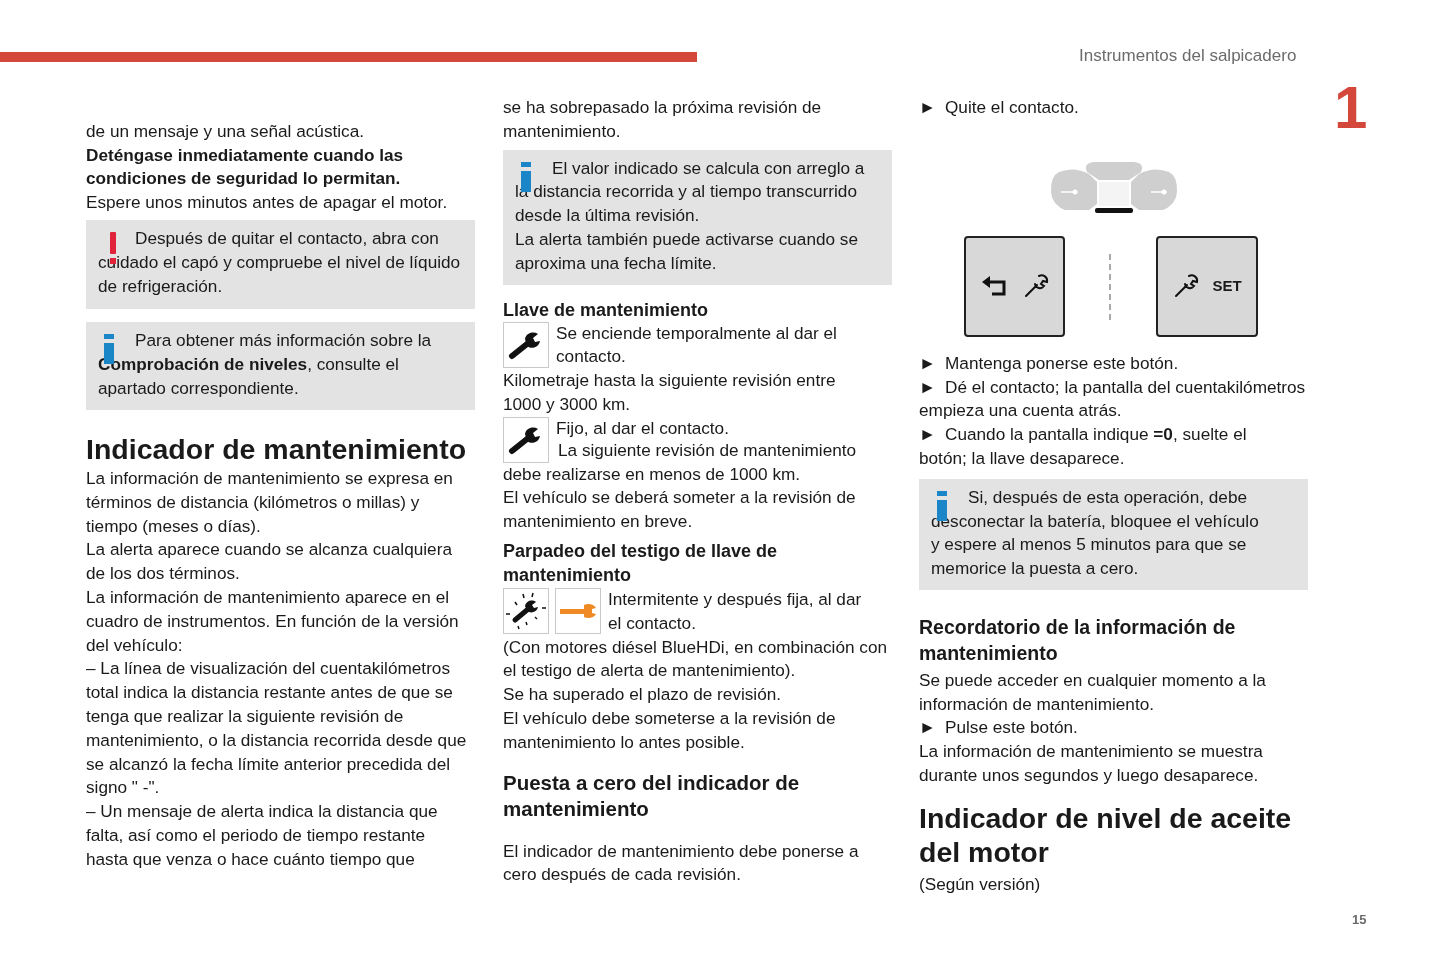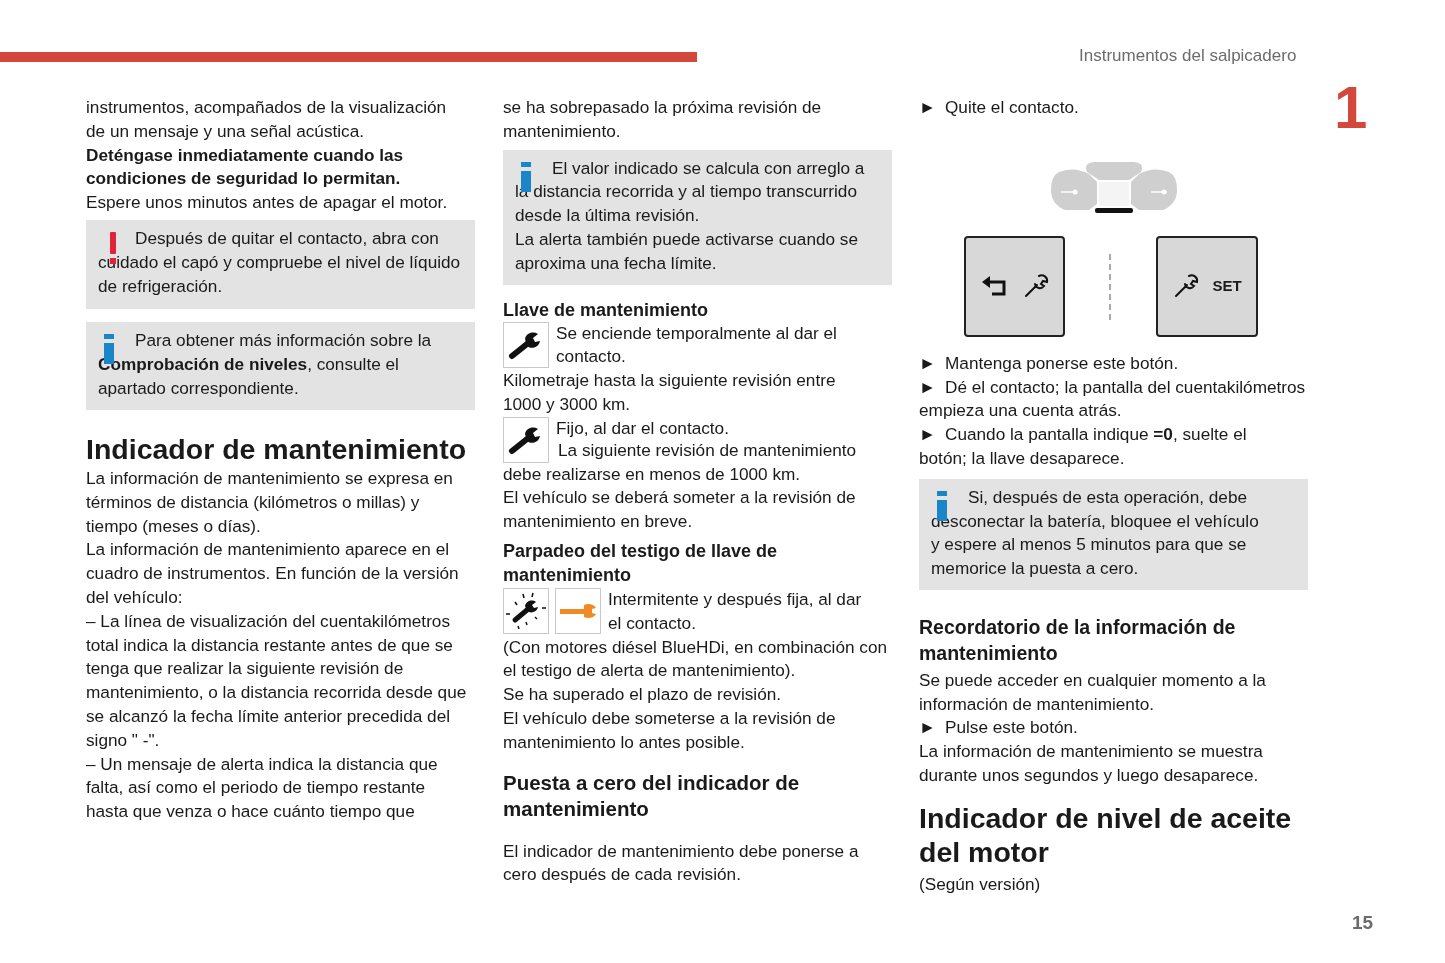--- a/index.html
+++ b/index.html
@@ -1,21 +1,21 @@
 <!DOCTYPE html>
 <html><head>
 <meta charset="utf-8">
 <style>
   html, body { margin: 0; padding: 0; background: #ffffff; }
   body { width: 1445px; height: 963px; position: relative; overflow: hidden;
          font-family: "Liberation Sans", sans-serif; color: #1a1a1a; }
   .topbar { position: absolute; left: 0; top: 52px; width: 697px; height: 10px; background: #d4473b; }
   .running-head { position: absolute; left: 1079px; top: 46px; font-size: 17px; color: #6b6b6b; }
   .chapter-num { position: absolute; left: 1334px; top: 78px; font-size: 60px; font-weight: bold; color: #d4473b; line-height: 1; }
-  .page-num { position: absolute; left: 1352px; top: 912px; font-size: 19px; font-weight: bold; color: #6b6b6b; }
+  .page-num { position: absolute; left: 1352px; top: 912px; font-size: 13px; font-weight: bold; color: #6b6b6b; }
 
   .col { position: absolute; top: 96px; width: 389px; font-size: 17.2px; line-height: 23.8px; }
   .col1 { left: 86px; }
   .col2 { left: 503px; }
   .col3 { left: 919px; }
   .col p { margin: 0; }
   .b { font-weight: bold; }
 
   .note { background: #e3e3e3; padding: 7px 12px 10px 12px; margin-left: 0; position: relative; }
   .note-icon { position: absolute; left: 18px; top: 12px; width: 10px; }
@@ -38,21 +38,21 @@
 </style>
 </head>
 <body>
 
 <div class="topbar"></div>
 <div class="running-head">Instrumentos del salpicadero</div>
 <div class="chapter-num">1</div>
 <div class="page-num">15</div>
 
 <div class="col col1">
-  <p><span>instrumentos, acompañados de la visualización</span><br><span>de un mensaje y una señal acústica.</span></p>
+  <p><br><span>de un mensaje y una señal acústica.</span></p>
   <p class="b" style="width:340px">Deténgase inmediatamente cuando las condiciones de seguridad lo permitan.</p>
   <p>Espere unos minutos antes de apagar el motor.</p>
 
   <div class="note" style="margin-top:5px; height:72px;">
     <div class="note-icon" style="left:22px;">
       <div class="icon-warn"></div>
         <div class="icon-warn-dot"></div>
     </div>
     <p style="text-indent:37px;">Después de quitar el contacto, abra con cuidado el capó y compruebe el nivel de líquido de refrigeración.</p>
   </div>
@@ -60,20 +60,21 @@
   <div class="note" style="margin-top:13px; height:71px;">
     <div class="note-icon">
         <div class="icon-info-dot"></div>
         <div class="icon-info-bar"></div>
       </div>
     <p style="text-indent:37px;"><span>Para obtener más información sobre la </span><span class="b">Comprobación de niveles</span><span>, consulte el apartado correspondiente.</span></p>
   </div>
 
   <h1 class="sec" style="margin-top:22px;">Indicador de mantenimiento</h1>
   <p style="margin-top:1px; width:375px">La información de mantenimiento se expresa en términos de distancia (kilómetros o millas) y tiempo (meses o días).</p>
+  <p>La alerta aparece cuando se alcanza cualquiera de los dos términos.</p>
   <p>La información de mantenimiento aparece en el cuadro de instrumentos. En función de la versión del vehículo:</p>
   <p>–  La línea de visualización del cuentakilómetros total indica la distancia restante antes de que se tenga que realizar la siguiente revisión de mantenimiento, o la distancia recorrida desde que se alcanzó la fecha límite anterior precedida del signo " -".</p>
   <p style="width:370px">–  Un mensaje de alerta indica la distancia que falta, así como el periodo de tiempo restante hasta que venza o hace cuánto tiempo que</p>
 </div>
 
 <div class="col col2">
   <p style="width:340px">se ha sobrepasado la próxima revisión de mantenimiento.</p>
   <div class="note" style="margin-top:6px; height:118px;">
     <div class="note-icon">
         <div class="icon-info-dot"></div>

